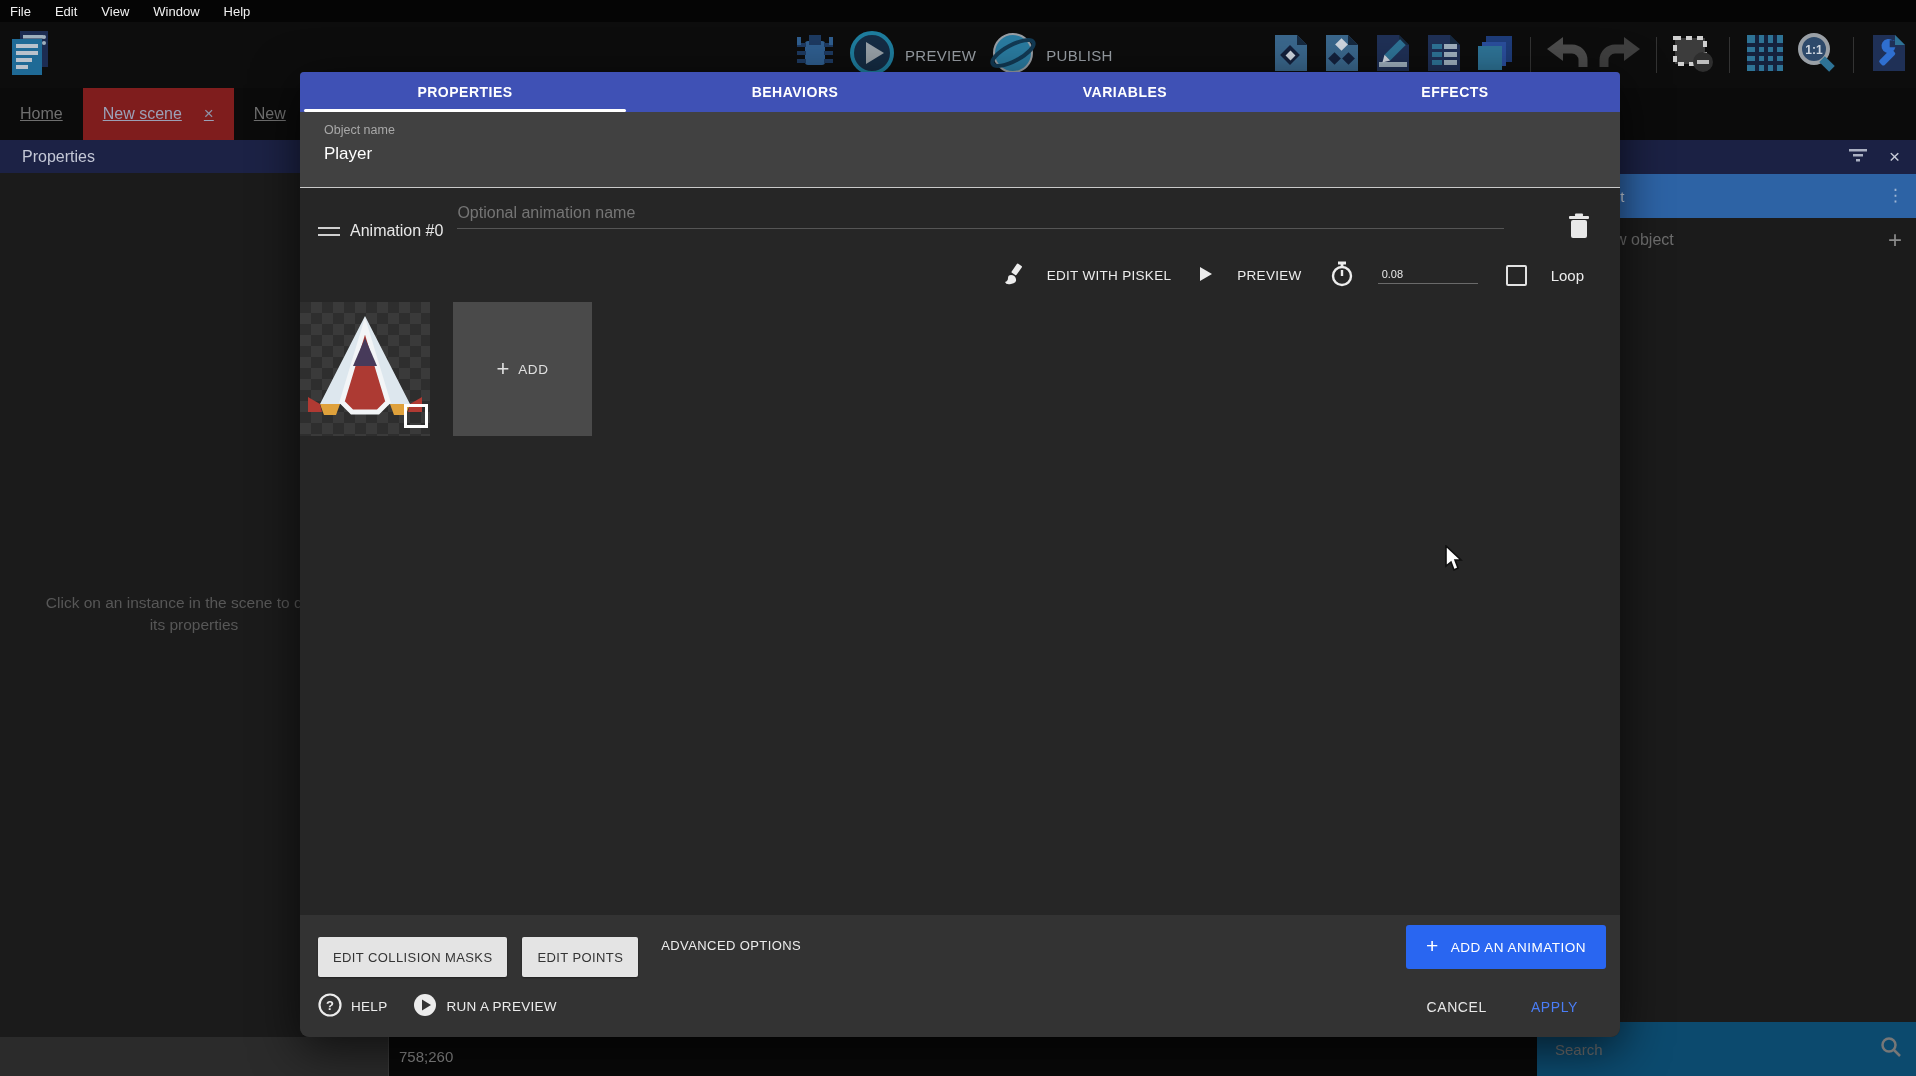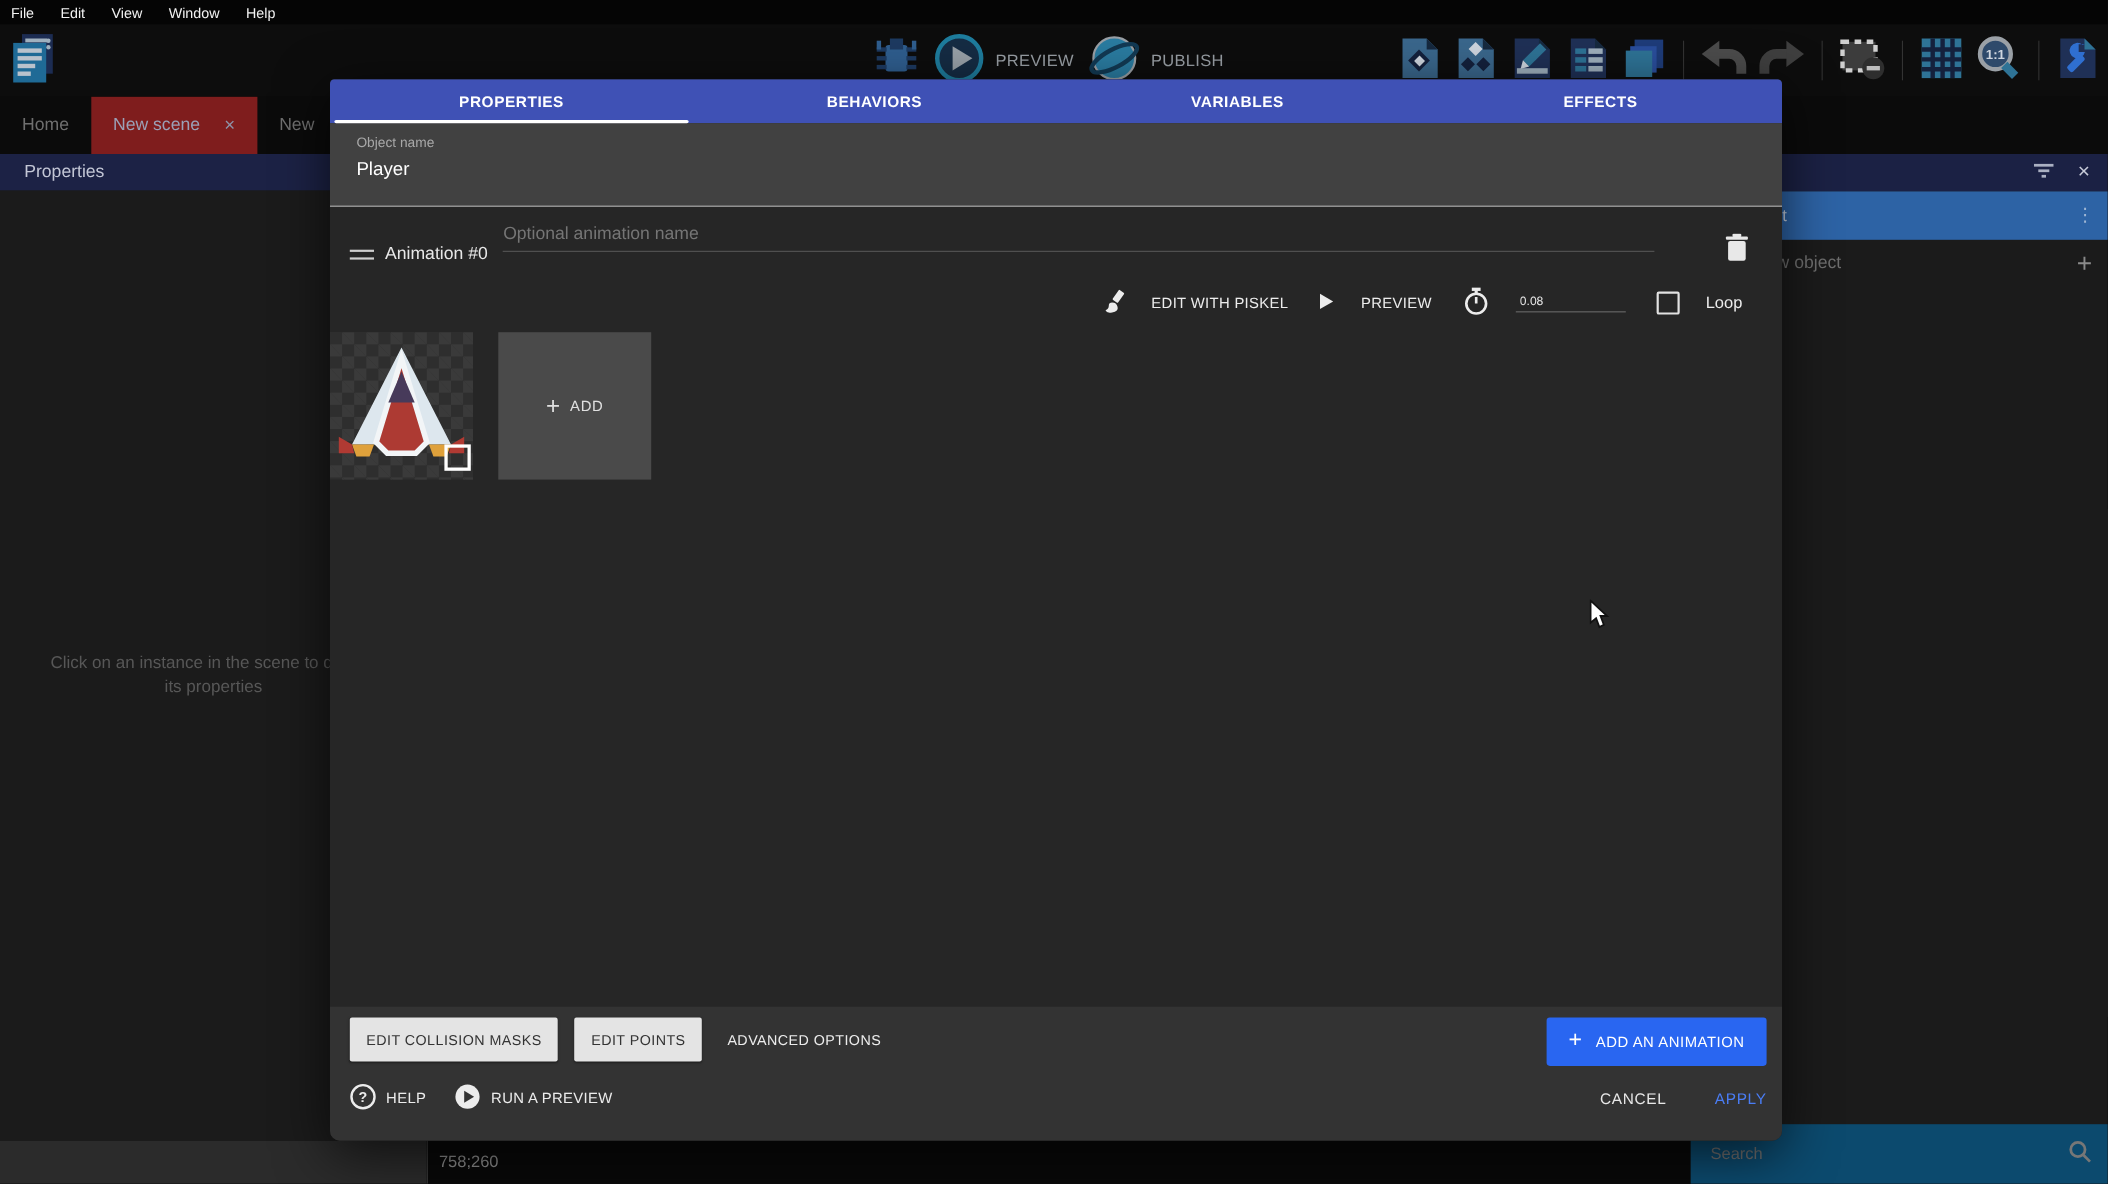--- a/index.html
+++ b/index.html
@@ -16,21 +16,21 @@
   .toolbar { left:0; top:22px; width:1916px; height:66px; background:#0d0d0d; z-index:1;}
   .pm-icon { position:absolute; left:8px; top:6px; }
   .tb-center { position:absolute; left:795px; top:0; height:66px; display:flex; align-items:center; gap:14px; }
   .tb-label { color:#9aa0a6; font-size:15px; letter-spacing:.3px; margin-left:2px;}
   .tb-right { position:absolute; right:6px; top:0; height:66px; display:flex; align-items:center; gap:9px; }
   .tb-div { width:1px; height:36px; background:#333; margin:0 5px;}
   .tb-btn { display:flex; align-items:center; gap:8px; cursor:pointer;}
 
   
   .tabstrip { left:0; top:88px; width:1916px; height:52px; background:#0b0b0b; display:flex; z-index:1;}
-  .etab { display:flex; align-items:center; padding:0 20px; font-size:16px; color:#6f6f6f; height:52px;}
+  .etab { display:flex; align-items:center; padding:0 20px; font-size:16px; color:#6f6f6f; height:52px;text-decoration:underline;}
   .etab.active { background:#7f1d1d; color:#9ba0b6; }
   .etab .close { margin-left:22px; font-size:17px; color:#8e93a8; }
 
   
   .props-panel { left:0; top:140px; width:388px; height:897px; background:#1b1b1b; z-index:1;}
   .panel-head { height:33px; background:#1c2245; color:#c3c7d6; font-size:16px;
                 display:flex; align-items:center; padding:0 14px 0 22px; }
   .props-hint { position:absolute; top:452px; left:50%; transform:translateX(-50%);
                 width:312px; text-align:center; color:#575757; font-size:15.5px; line-height:22px;}
   .left-bottom { left:0; top:1037px; width:388px; height:39px; background:#2b2b2b; z-index:1;}
@@ -103,35 +103,35 @@
   .add-tile { width:139px; height:134px; margin-left:23px; background:#4a4a4a;
       display:flex; align-items:center; justify-content:center; gap:9px; cursor:pointer;}
   .add-tile .plus { color:#e0e0e0; font-size:22px; font-weight:300; }
   .add-tile .t { color:#e0e0e0; font-size:13.5px; letter-spacing:.6px;}
 
   .dlg-footer { height:122px; background:#333; flex:none; padding:10px 14px 12px 18px;
                 display:flex; flex-direction:column;}
   .foot-row1 { display:flex; align-items:flex-start; }
   .lite-btn { height:40px; background:#e4e4e4; color:#343434; border:none; border-radius:2px;
               font-size:13px; letter-spacing:.4px; padding:0 15px; margin-right:15px;
-              font-family:inherit; cursor:pointer; box-shadow:0 1px 2px rgba(0,0,0,.4);}
+              font-family:inherit; cursor:pointer; box-shadow:0 1px 2px rgba(0,0,0,.4);margin-top:12px;}
   .text-btn { height:40px; background:transparent; border:none; color:#ececec; font-size:13px;
               letter-spacing:.4px; padding:0 8px; font-family:inherit; cursor:pointer;}
   .spacer { flex:1; }
   .add-anim-btn { height:44px; background:#2966f1; color:#fff; border:none; border-radius:3px;
               font-size:13.5px; letter-spacing:.5px; padding:0 20px; display:flex;
               align-items:center; gap:12px; font-family:inherit; cursor:pointer;}
   .add-anim-btn .plus { font-size:21px; font-weight:300; margin-top:-2px;}
   .foot-row2 { display:flex; align-items:center; margin-top:16px; }
   .ctl-foot { display:flex; align-items:center; gap:9px; color:#ececec; font-size:13.5px;
               letter-spacing:.3px; margin-right:26px; cursor:pointer;}
   .cancel-btn { background:none; border:none; color:#e8e8e8; font-size:14px; letter-spacing:.6px;
               font-family:inherit; margin-right:44px; cursor:pointer;}
   .apply-btn { background:none; border:none; color:#4a7df5; font-size:14px; letter-spacing:.6px;
-              font-family:inherit; cursor:pointer;}
+              font-family:inherit; margin-right:28px; cursor:pointer;}
 
   .cursor { left:1445px; top:545px; z-index:50; pointer-events:none;}
 </style>
 </head>
 <body>
 
 <div class="abs menubar">
   <span>File</span>
   <span>Edit</span>
   <span>View</span>

